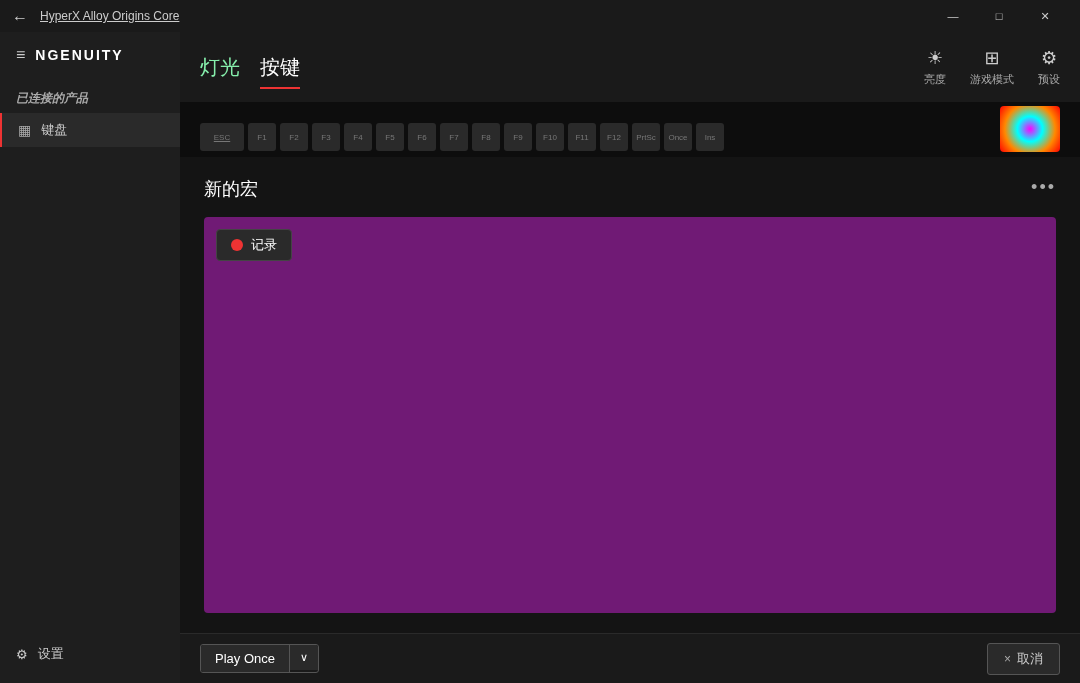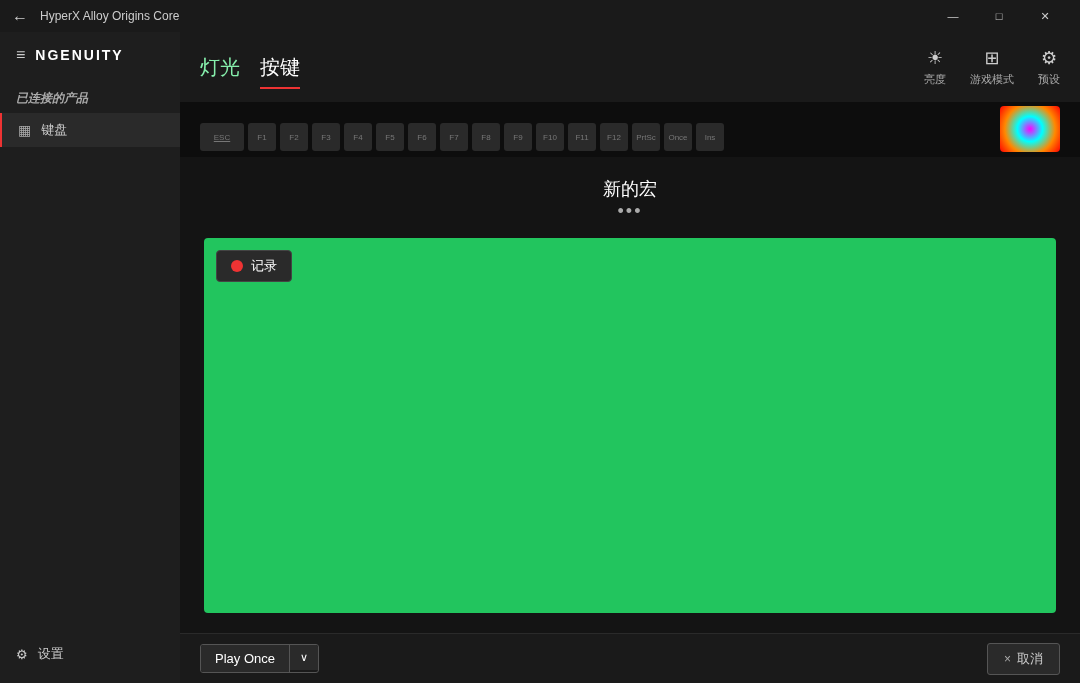--- a/index.html
+++ b/index.html
@@ -24,20 +24,21 @@
     .title-bar-back {
       color: #ccc;
       font-size: 16px;
       cursor: pointer;
       margin-right: 12px;
     }
     .title-bar-title {
       color: #ccc;
       font-size: 12px;
       flex: 1;
+      text-decoration: underline;
     }
     .title-bar-controls {
       display: flex;
       gap: 0;
     }
     .title-bar-btn {
       width: 46px;
       height: 32px;
       background: transparent;
       border: none;
@@ -220,39 +221,38 @@
     .macro-area {
       flex: 1;
       background: #141414;
       padding: 20px 24px;
       display: flex;
       flex-direction: column;
       overflow: hidden;
     }
     .macro-header {
       display: flex;
-      align-items: center;
+      align-items: flex-start;
       justify-content: space-between;
       margin-bottom: 16px;
-      flex-direction: column;
     }
     .macro-title {
       color: #fff;
       font-size: 18px;
       font-weight: 400;
     }
     .macro-more {
       color: #aaa;
       font-size: 18px;
       cursor: pointer;
       letter-spacing: 2px;
     }
     .macro-body {
       flex: 1;
-      background: #22c55e;
+      background: #701a75;
       border-radius: 4px;
       padding: 12px;
       display: flex;
       flex-direction: column;
     }
     .record-btn {
       display: flex;
       align-items: center;
       gap: 8px;
       background: #2a2a2a;

